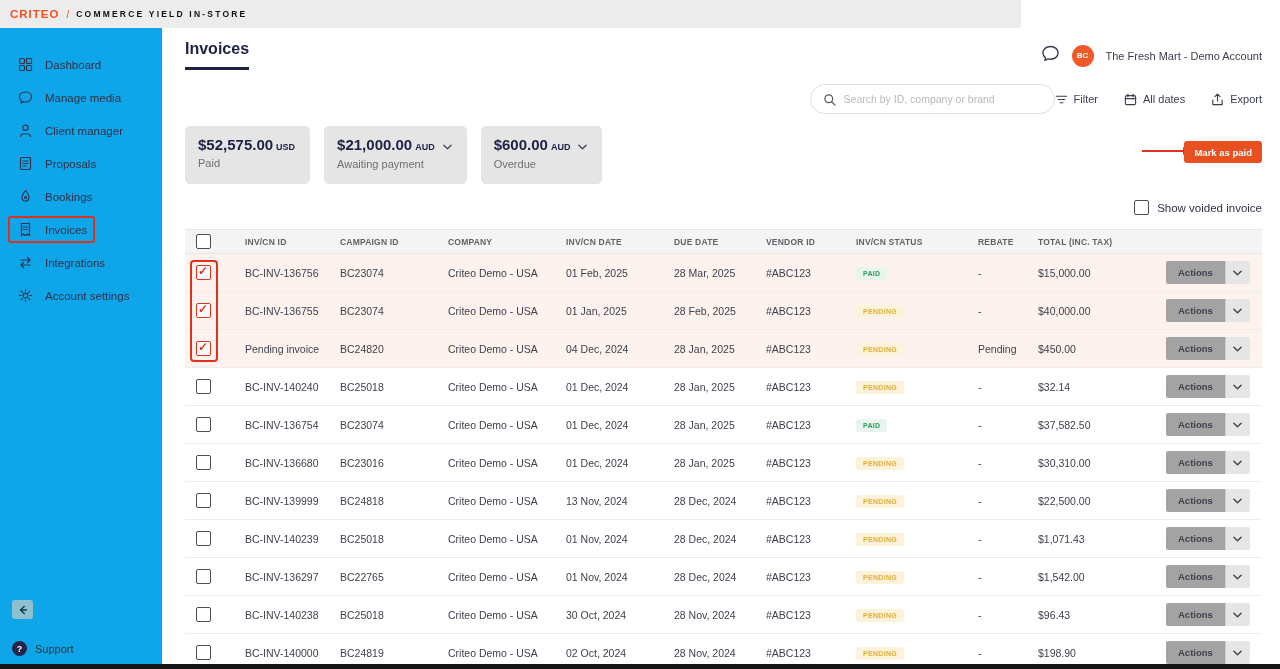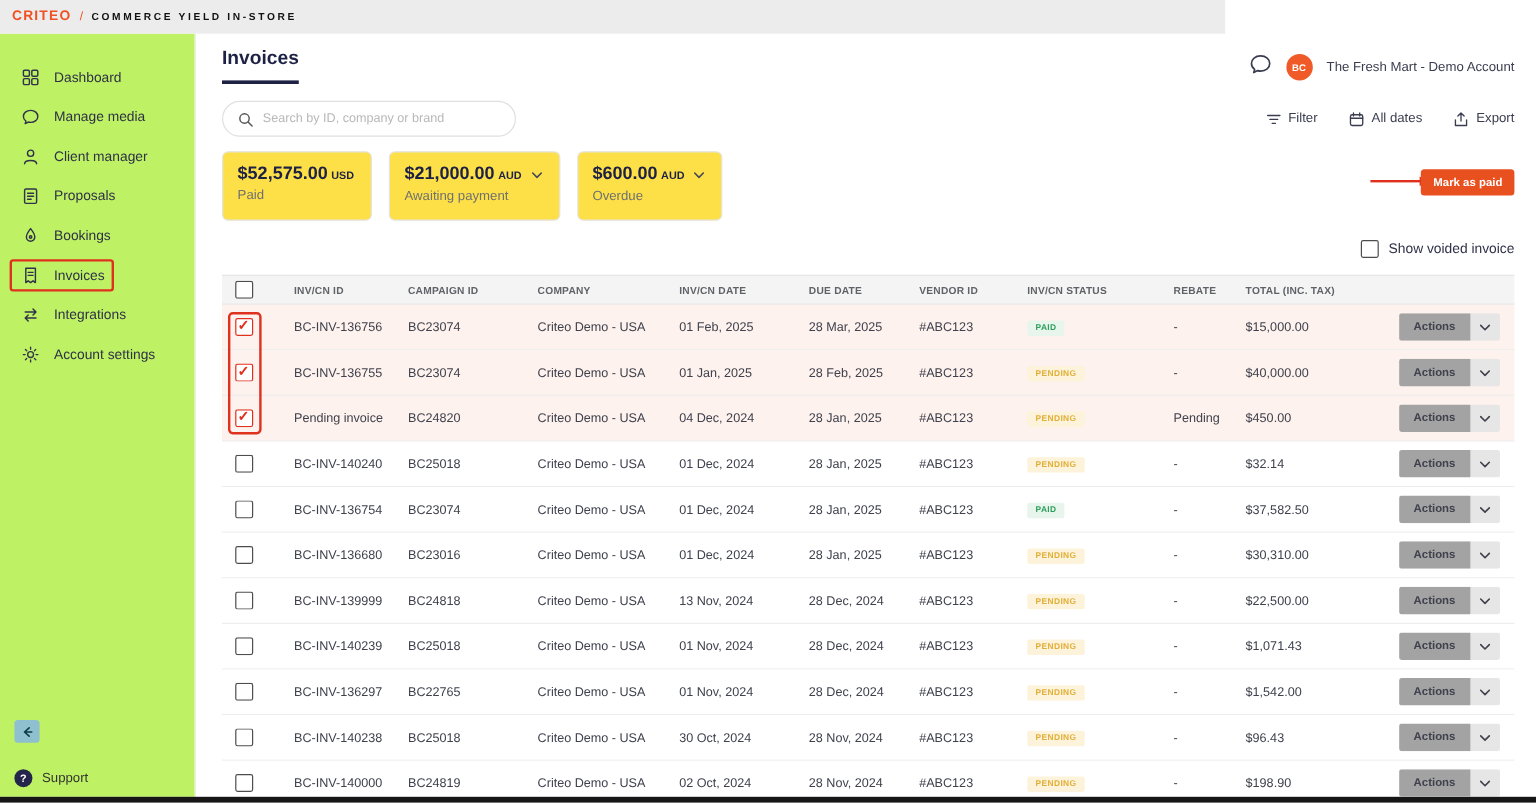--- a/index.html
+++ b/index.html
@@ -5,50 +5,50 @@
   * { box-sizing: border-box; margin: 0; padding: 0; }
   html,body { width:1280px; height:669px; overflow:hidden; font-family:"Liberation Sans", sans-serif; background:#fff; position:relative; }
 
   
   .topbar { position:absolute; top:0; left:0; width:1021px; height:28px; background:#ececec; display:flex; align-items:center; padding-left:10px; gap:7px; z-index:10; }
   .logo { color:#f05123; font-weight:bold; font-size:11.5px; letter-spacing:1px; }
   .logo-sep { color:#f05123; font-size:10px; }
   .product { font-size:8.5px; font-weight:bold; letter-spacing:2.2px; color:#111; }
 
   
-  .sidebar { position:absolute; top:28px; left:0; width:163px; bottom:5px; background:#bef264; border-right:1px solid #f0f0f0; padding-top:20px; z-index:5; }
+  .sidebar { position:absolute; top:28px; left:0; width:163px; bottom:5px; background:#0ea5e9; border-right:1px solid #f0f0f0; padding-top:20px; z-index:5; }
   .side-item { display:flex; align-items:center; gap:12px; padding:8px 18px; font-size:11.5px; color:#2f3147; position:relative; height:33px; cursor:pointer; }
   .side-item svg { width:15px; height:15px; stroke:#30334a; fill:none; stroke-width:1.2; stroke-linecap:round; stroke-linejoin:round; flex:0 0 15px; }
   .ann-invoices { position:absolute; left:8px; top:3px; width:87px; height:27px; border:2px solid #e0301e; border-radius:3px; pointer-events:none; }
   .back-btn { position:absolute; left:12px; bottom:45px; width:21px; height:19px; background:#8fc0cf; border-radius:3px; display:flex; align-items:center; justify-content:center; cursor:pointer; }
   .back-btn svg { width:12px; height:12px; stroke:#0e3a47; fill:none; stroke-width:1.6; stroke-linecap:round; stroke-linejoin:round; }
   .support-row { position:absolute; left:12px; bottom:8px; display:flex; align-items:center; gap:8px; font-size:11px; color:#333; cursor:pointer; }
   .help-circle { width:15px; height:15px; border-radius:50%; background:#23264a; color:#fff; font-size:9px; font-weight:bold; display:flex; align-items:center; justify-content:center; }
 
   
   .main { position:absolute; left:163px; top:28px; right:0; bottom:5px; padding:12px 18px 0 22px; overflow:hidden; background:#fff; }
 
   .page-header { display:flex; justify-content:space-between; align-items:flex-start; }
   .page-title { font-size:16px; font-weight:bold; color:#1d2144; display:inline-block; padding-bottom:9px; border-bottom:3px solid #1d2144; }
   .header-right { display:flex; align-items:center; gap:12px; padding-top:4px; }
   .chat-icon svg { width:19px; height:19px; stroke:#3a3d4f; fill:none; stroke-width:1.1; stroke-linejoin:round; }
   .avatar { width:22px; height:22px; border-radius:50%; background:#f05a28; color:#fff; font-size:8px; font-weight:bold; display:flex; align-items:center; justify-content:center; }
   .account-name { font-size:11px; color:#3a3d4f; }
 
-  .toolbar { margin-top:14px; display:flex; justify-content:space-between; align-items:center; }
+  .toolbar { margin-top:14px; display:flex; justify-content:flex-end; align-items:center; }
   .search-box { width:245px; height:30px; border:1px solid #e0e0e0; border-radius:16px; display:flex; align-items:center; padding:0 12px; gap:8px; background:#fff; }
   .search-box svg { width:13px; height:13px; stroke:#555; fill:none; stroke-width:1.3; stroke-linecap:round; }
   .search-box input { border:none; outline:none; flex:1; font-size:10.5px; font-family:"Liberation Sans", sans-serif; color:#333; background:transparent; }
   .search-box input::placeholder { color:#b8b8b8; }
   .toolbar-right { display:flex; align-items:center; gap:26px; }
   .tool-btn { display:flex; align-items:center; gap:6px; font-size:11px; color:#3a3d4f; cursor:pointer; }
   .tool-btn svg { width:13px; height:13px; stroke:#3a3d4f; fill:none; stroke-width:1.2; stroke-linecap:round; stroke-linejoin:round; }
 
   .cards-row { margin-top:12px; display:flex; gap:14px; position:relative; height:58px; }
-  .card { border:1px solid #e4e4e4; border-radius:5px; background:#fde047; padding:9px 14px 9px 12px; display:flex; flex-direction:column; gap:4px; }
+  .card { border:1px solid #e4e4e4; border-radius:5px; background:#e5e5e5; padding:9px 14px 9px 12px; display:flex; flex-direction:column; gap:4px; }
   .card-amount-row { display:flex; align-items:baseline; gap:3px; }
   .card-amount { font-size:15px; font-weight:bold; color:#1d2144; }
   .card-currency { font-size:9px; font-weight:bold; color:#1d2144; }
   .card-chev { margin-left:5px; align-self:center; }
   .card-chev svg, .chev-svg { width:9px; height:6px; stroke:#45485a; fill:none; stroke-width:1.5; stroke-linecap:round; stroke-linejoin:round; }
   .card-label { font-size:11px; color:#707070; }
 
   .mark-paid-btn { position:absolute; right:0; top:15px; height:22px; background:#e8501f; color:#fff; border:none; border-radius:3px; font-size:9.5px; font-weight:bold; padding:0 10px; font-family:"Liberation Sans", sans-serif; cursor:pointer; }
   .ann-arrow { position:absolute; right:78px; top:24px; width:42px; height:2px; background:#e0301e; pointer-events:none; }
   .ann-arrow::after { content:""; position:absolute; right:-7px; top:-3px; border-left:8px solid #e0301e; border-top:4px solid transparent; border-bottom:4px solid transparent; }

